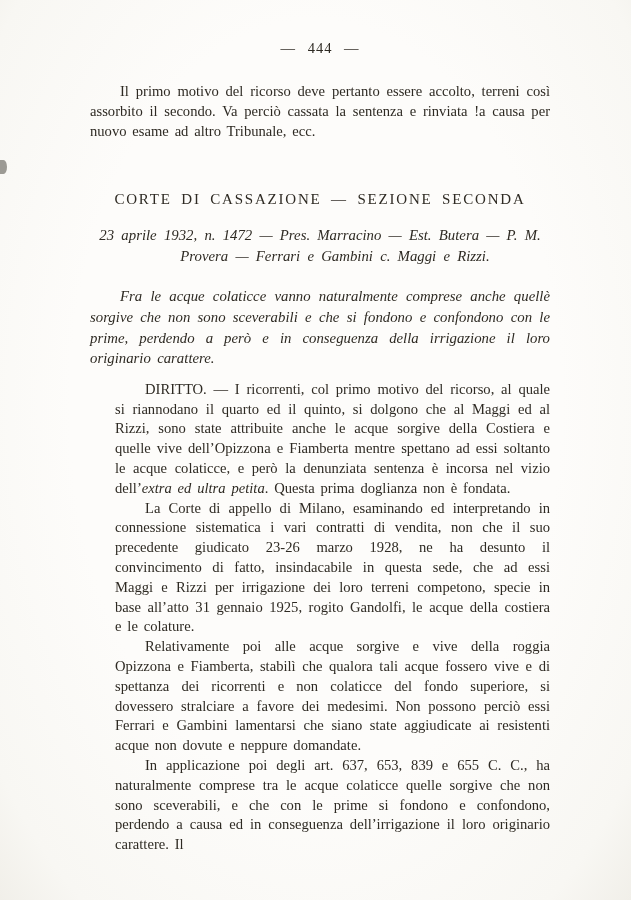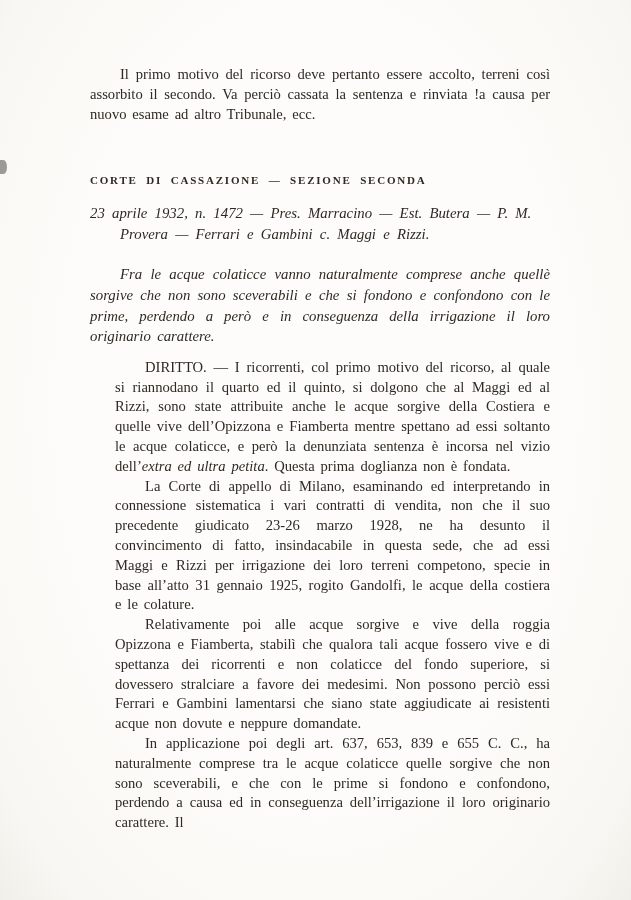--- a/index.html
+++ b/index.html
@@ -27,34 +27,35 @@
     font-size: 14.6px;
     line-height: 19.8px;
     text-align: justify;
     text-indent: 30px;
     word-spacing: 2.2px;
     margin: 0;
   }
   .intro { margin-top: 25px; }
   .heading {
     margin: 50px 0 0 0;
-    font-size: 11px;
-    font-weight: bold;
-    text-align: left;
+    font-size: 15px;
+    font-weight: normal;
+    text-align: center;
     letter-spacing: 1.8px;
     word-spacing: 4px;
   }
   .citation {
     margin: 17px 0 0 0;
     font-style: italic;
     font-size: 14.8px;
     line-height: 21px;
     padding-left: 30px;
     text-indent: -30px;
     word-spacing: 3.5px;
+    text-align: center;
   }
   .keywords {
     margin: 15px 0 0 0;
     font-variant: small-caps;
     font-size: 15px;
     letter-spacing: 1.2px;
     word-spacing: 4px;
   }
   .headnote {
     margin: 19px 0 0 0;
@@ -74,20 +75,21 @@
     background: #6a675f;
     border-radius: 0 60% 60% 0;
     opacity: .65;
   }
 </style>
 </head>
 <body>
 
 <div class="page">
 
+  <div class="pageno">— 444 —</div>
 
   <p class="body-par intro">Il primo motivo del ricorso deve pertanto essere accolto, terreni così assorbito il secondo. Va perciò cassata la sentenza e rinviata !a causa per nuovo esame ad altro Tribunale, ecc.</p>
 
   <h1 class="heading">CORTE DI CASSAZIONE — SEZIONE SECONDA</h1>
 
   <p class="citation">23 aprile 1932, n. 1472 — Pres. Marracino — Est. Butera — P. M. Provera — Ferrari e Gambini c. Maggi e Rizzi.</p>
 
 
   <p class="headnote">Fra le acque colaticce vanno naturalmente comprese anche quellè sorgive che non sono sceverabili e che si fondono e confondono con le prime, perdendo a però e in conseguenza della irrigazione il loro originario carattere.</p>
 

